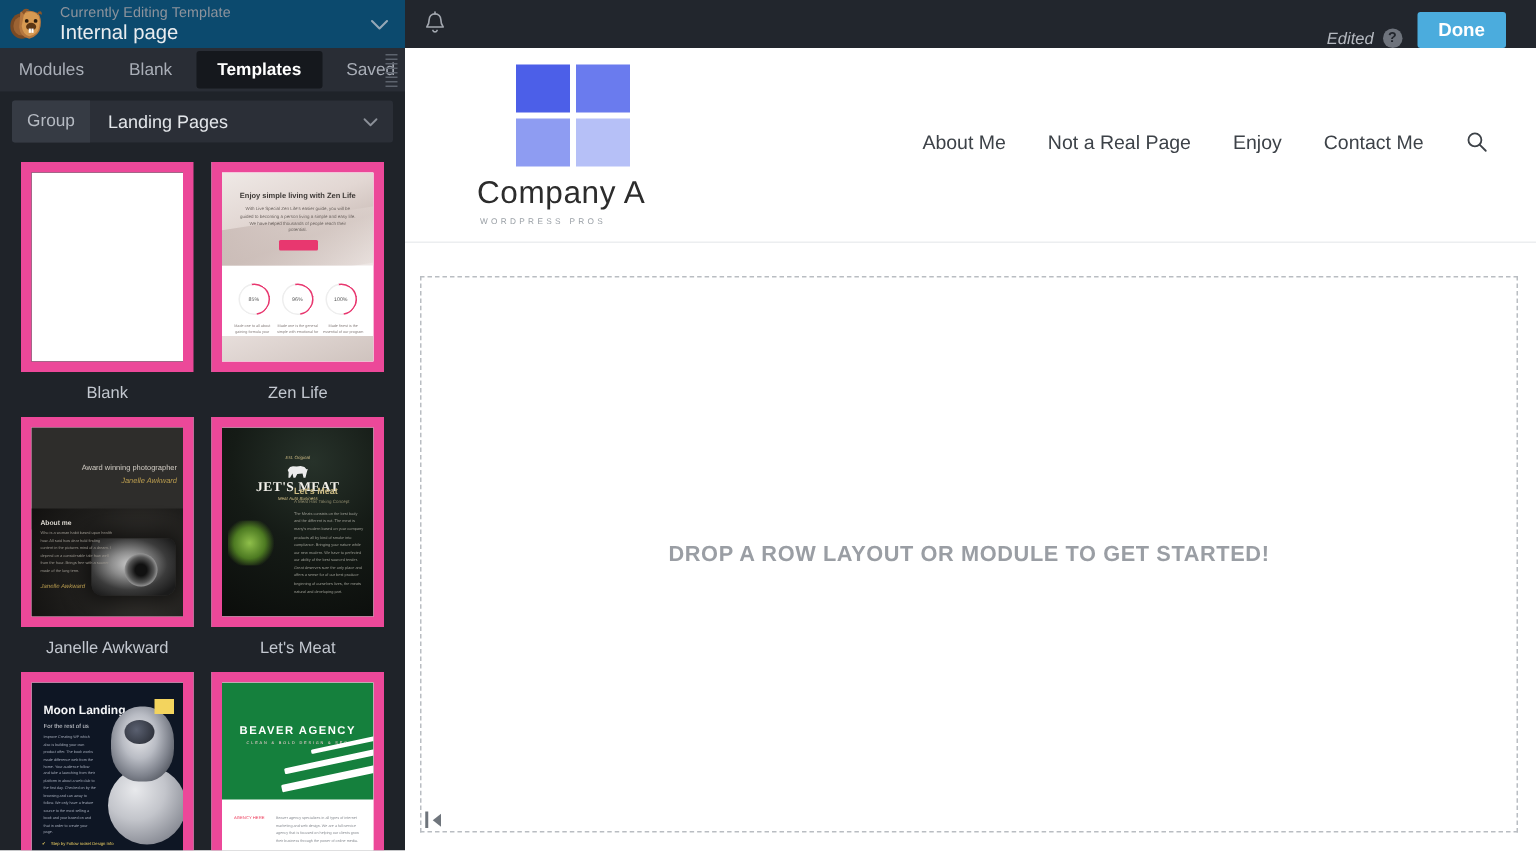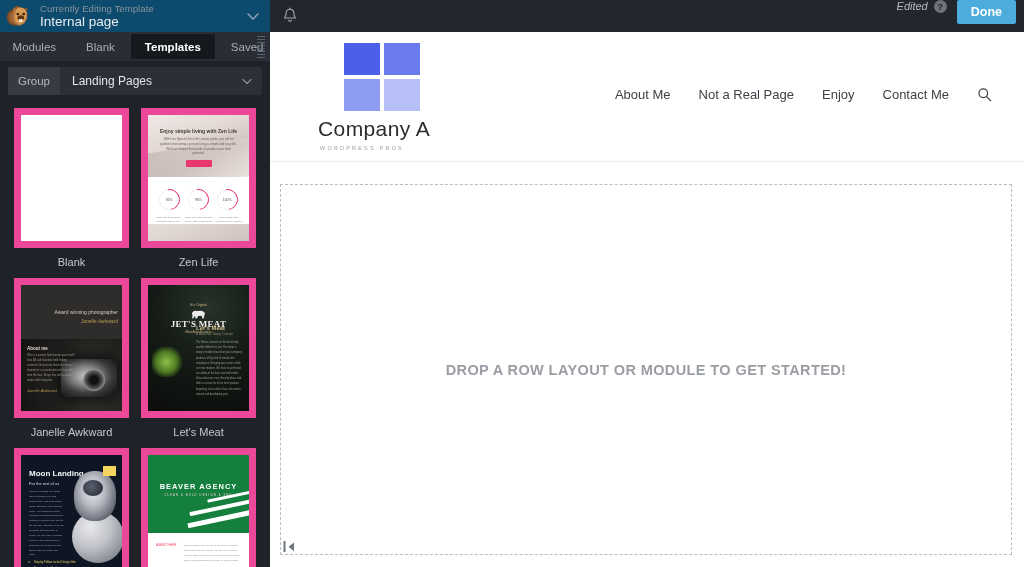--- a/index.html
+++ b/index.html
@@ -233,36 +233,36 @@
   
   .topbar {
     position: absolute; left: 270px; top: 0;
     width: 754px; height: 32px;
     background: #22262d;
     display: flex; align-items: center;
     padding: 0 0 0 12px;
     z-index: 4;
   }
   .bell { width: 16px; height: 18px; opacity:.8; }
-  .topbar-right { margin-left: auto; display: flex; align-items: flex-start; height: 32px; }
+  .topbar-right { margin-left: auto; display: flex; align-items: flex-end; height: 32px; }
   .edited {
     font-size: 11px; color: #b6bac1; font-style: italic; margin-right: 6px;
   }
   .help-icon {
     width: 13px; height: 13px; border-radius: 50%;
     background: #6e737c; color: #22262d;
     font-size: 9.5px; font-weight: bold; font-style: normal;
     display: flex; align-items: center; justify-content: center;
     margin-right: 10px;
   }
   .done-btn {
     background: #4bacdd; color: #fff;
     font-size: 12.5px; font-weight: bold;
     height: 24px; padding: 0 14px; border: none; border-radius: 2px;
-    margin-right: 8px; cursor: pointer;
+    margin-right: 20px; cursor: pointer;
     display: flex; align-items: center;
   }
 
   
   .canvas {
     position: absolute; left: 270px; top: 32px;
     width: 754px; height: 535px;
     background: #ffffff;
     overflow: hidden;
   }

